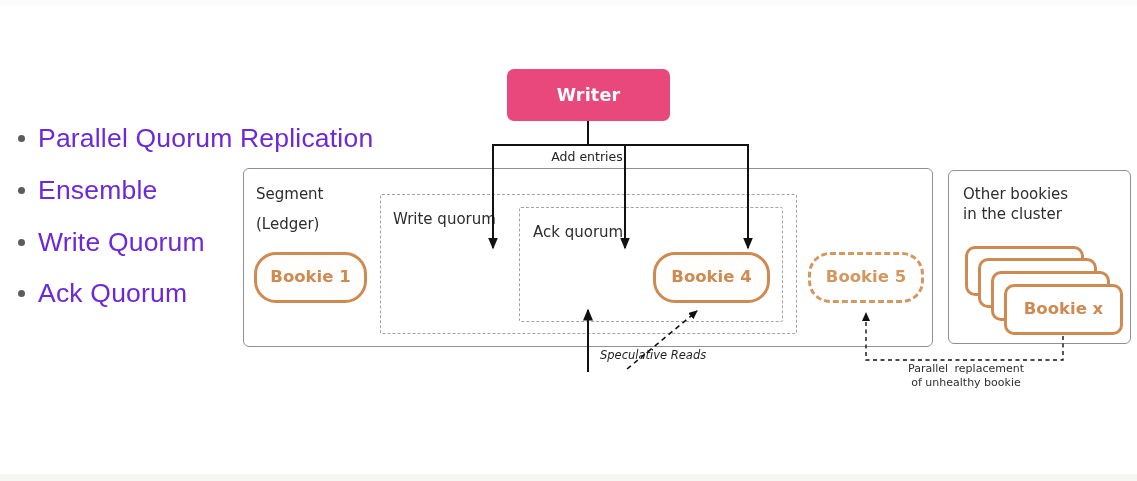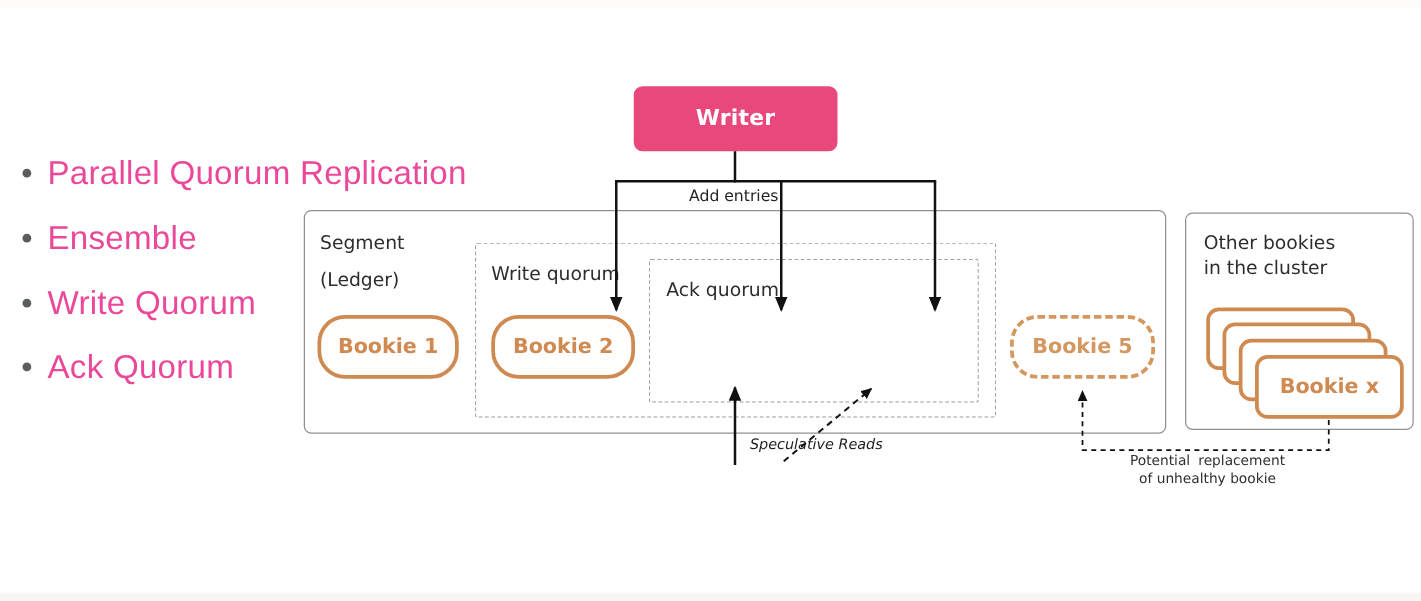--- a/index.html
+++ b/index.html
@@ -8,21 +8,21 @@
     background:#ffffff;font-family:"DejaVu Sans","Liberation Sans",sans-serif;
   }
   .top-strip{position:absolute;left:0;top:0;width:100%;height:6px;background:#fdfcfa;}
   .bottom-strip{position:absolute;left:0;bottom:0;width:100%;height:7px;background:#f7f6f3;}
 
   
   .bullet-line{position:absolute;left:18px;display:flex;align-items:flex-start;}
   .bullet-dot{width:7px;height:7px;border-radius:50%;background:#595d60;margin:13px 13px 0 0;flex:0 0 auto;}
   .bullet-text{
     font-family:"Liberation Sans","DejaVu Sans",sans-serif;font-weight:300;
-    font-size:26.5px;line-height:32px;color:#ec4899;letter-spacing:0.2px;white-space:nowrap;
+    font-size:26.5px;line-height:32px;color:#6d28d9;letter-spacing:0.2px;white-space:nowrap;
   }
 
   
   .actor{
     position:absolute;background:#e8487c;border-radius:7px;color:#ffffff;
     font-weight:bold;font-size:17.5px;text-align:center;letter-spacing:0.2px;
   }
   .actor.writer{left:507px;top:69px;width:163px;height:52px;line-height:52px;}
   .actor.reader{left:505px;top:371px;width:165px;height:56px;line-height:56px;}
 
@@ -98,37 +98,37 @@
   <div class="gray-box segment-box"></div>
   <div class="box-label" style="left:256px;top:186px;">Segment</div>
   <div class="box-label" style="left:256px;top:216px;">(Ledger)</div>
 
   <div class="dashed-box write-quorum-box"></div>
   <div class="box-label" style="left:393px;top:211px;">Write quorum</div>
   <div class="dashed-box ack-quorum-box"></div>
   <div class="box-label" style="left:533px;top:224px;">Ack quorum</div>
 
   <div class="bookie b1">Bookie 1</div>
-  <div class="bookie b2">Bookie 2</div>
+  <div class="bookie b4">Bookie 4</div>
   <div class="bookie b5">Bookie 5</div>
 
   <div class="gray-box other-box"></div>
   <div class="box-label" style="left:963px;top:186px;">Other bookies</div>
   <div class="box-label" style="left:963px;top:206px;text-align:center;">in the cluster</div>
   <div class="stack-card c0"></div>
   <div class="stack-card c1"></div>
   <div class="stack-card c2"></div>
   <div class="stack-card front">Bookie x</div>
 
   <div class="actor writer">Writer</div>
 
   <div class="add-entries">Add entries</div>
   <div class="spec-reads">Speculative Reads</div>
   <div class="replace-note">
-    <div class="l1">Potential replacement</div>
+    <div class="l1">Parallel replacement</div>
     <div class="l2">of unhealthy bookie</div>
   </div>
 
   <svg class="arrows-svg" viewBox="0 0 1137 481" xmlns="http://www.w3.org/2000/svg">
     <defs>
       <marker id="ah" markerUnits="userSpaceOnUse" markerWidth="14" markerHeight="12" refX="10.5" refY="5" orient="auto">
         <path d="M0,0 L12,5 L0,10 Z" fill="#111111"></path>
       </marker>
       <marker id="ahs" markerUnits="userSpaceOnUse" markerWidth="11" markerHeight="10" refX="8" refY="4" orient="auto">
         <path d="M0,0 L9,4 L0,8 Z" fill="#111111"></path>

